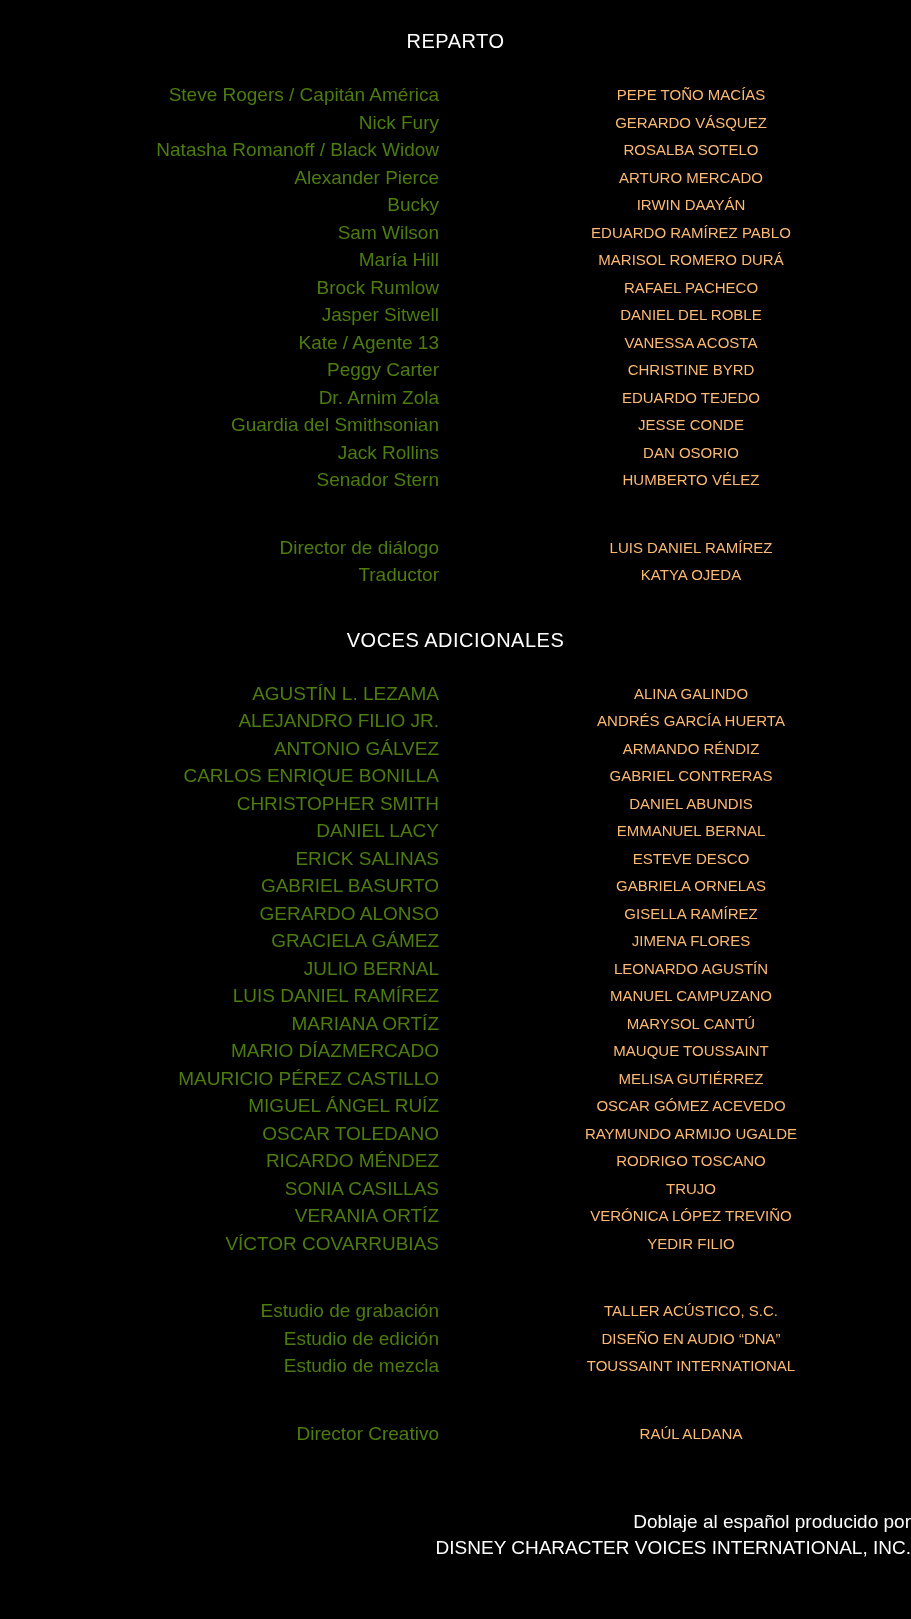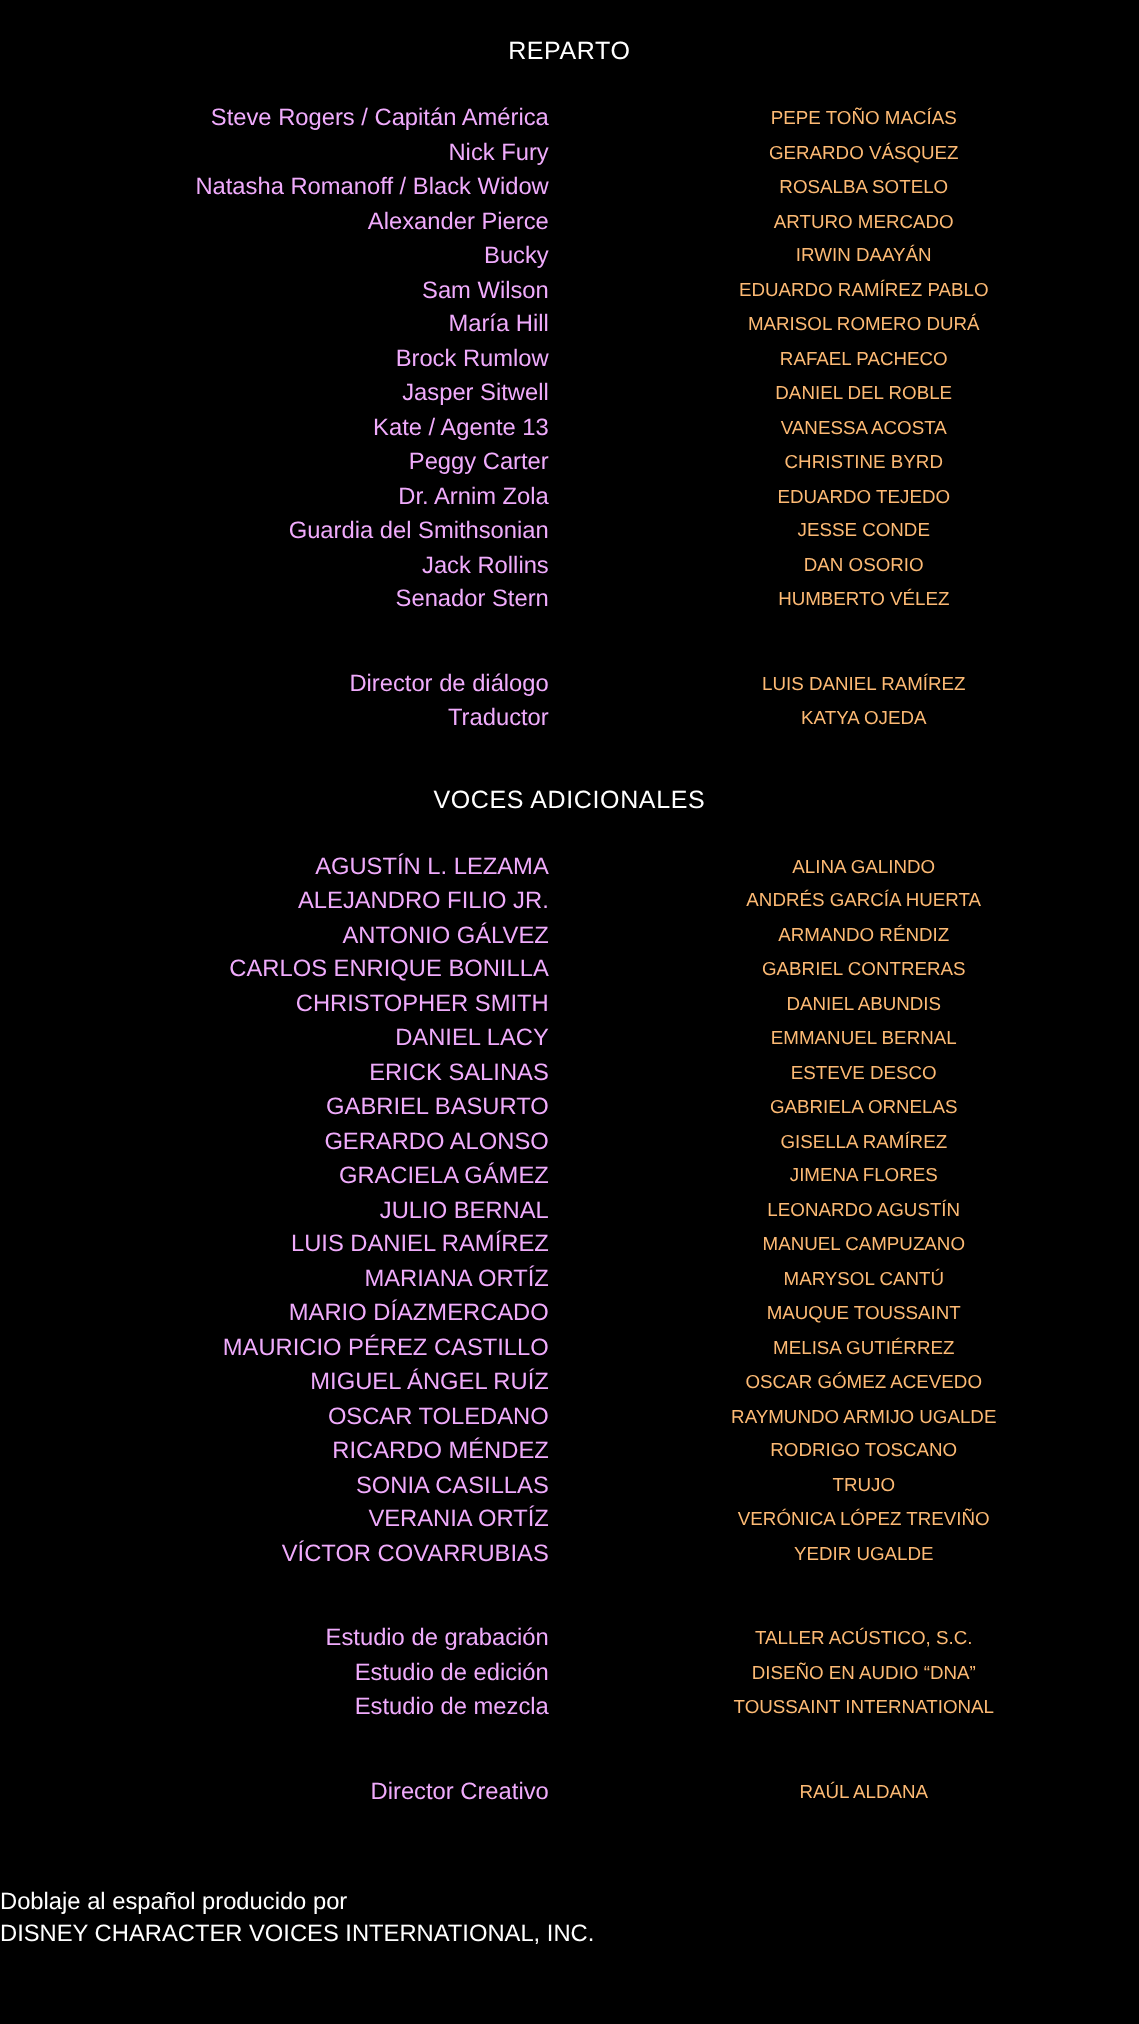--- a/index.html
+++ b/index.html
@@ -37,38 +37,38 @@
     padding: 0;
     vertical-align: top;
   }
   .col-left {
     width: 455px;
     text-align: right;
     padding-right: 16px !important;
     box-sizing: border-box;
     font-size: 19px;
     line-height: 27.5px;
-    color: #f0abfc;
+    color: #4d7c0f;
     white-space: nowrap;
   }
   .col-right {
     width: 456px;
     text-align: center;
     padding-left: 16px !important;
     box-sizing: border-box;
     font-size: 15px;
     line-height: 27.5px;
     color: #fdba74;
     white-space: nowrap;
   }
   .gap-lg { height: 28px; }
   .gap-md { height: 22px; }
   .gap-xl { height: 40px; }
   .footer-block {
-    text-align: left;
+    text-align: right;
     font-size: 19px;
     line-height: 26px;
     color: #ffffff;
   }
 </style>
 </head>
 <body>
 
 <div class="credits">
 
@@ -239,21 +239,21 @@
       <tr>
         <td class="col-left">SONIA CASILLAS</td>
         <td class="col-right">TRUJO</td>
       </tr>
       <tr>
         <td class="col-left">VERANIA ORTÍZ</td>
         <td class="col-right">VERÓNICA LÓPEZ TREVIÑO</td>
       </tr>
       <tr>
         <td class="col-left">VÍCTOR COVARRUBIAS</td>
-        <td class="col-right">YEDIR UGALDE</td>
+        <td class="col-right">YEDIR FILIO</td>
       </tr>
     </tbody>
   </table>
 
   <div class="gap-xl"></div>
 
   <table class="pair-table">
     <tbody>
       <tr>
         <td class="col-left">Estudio de grabación</td>

